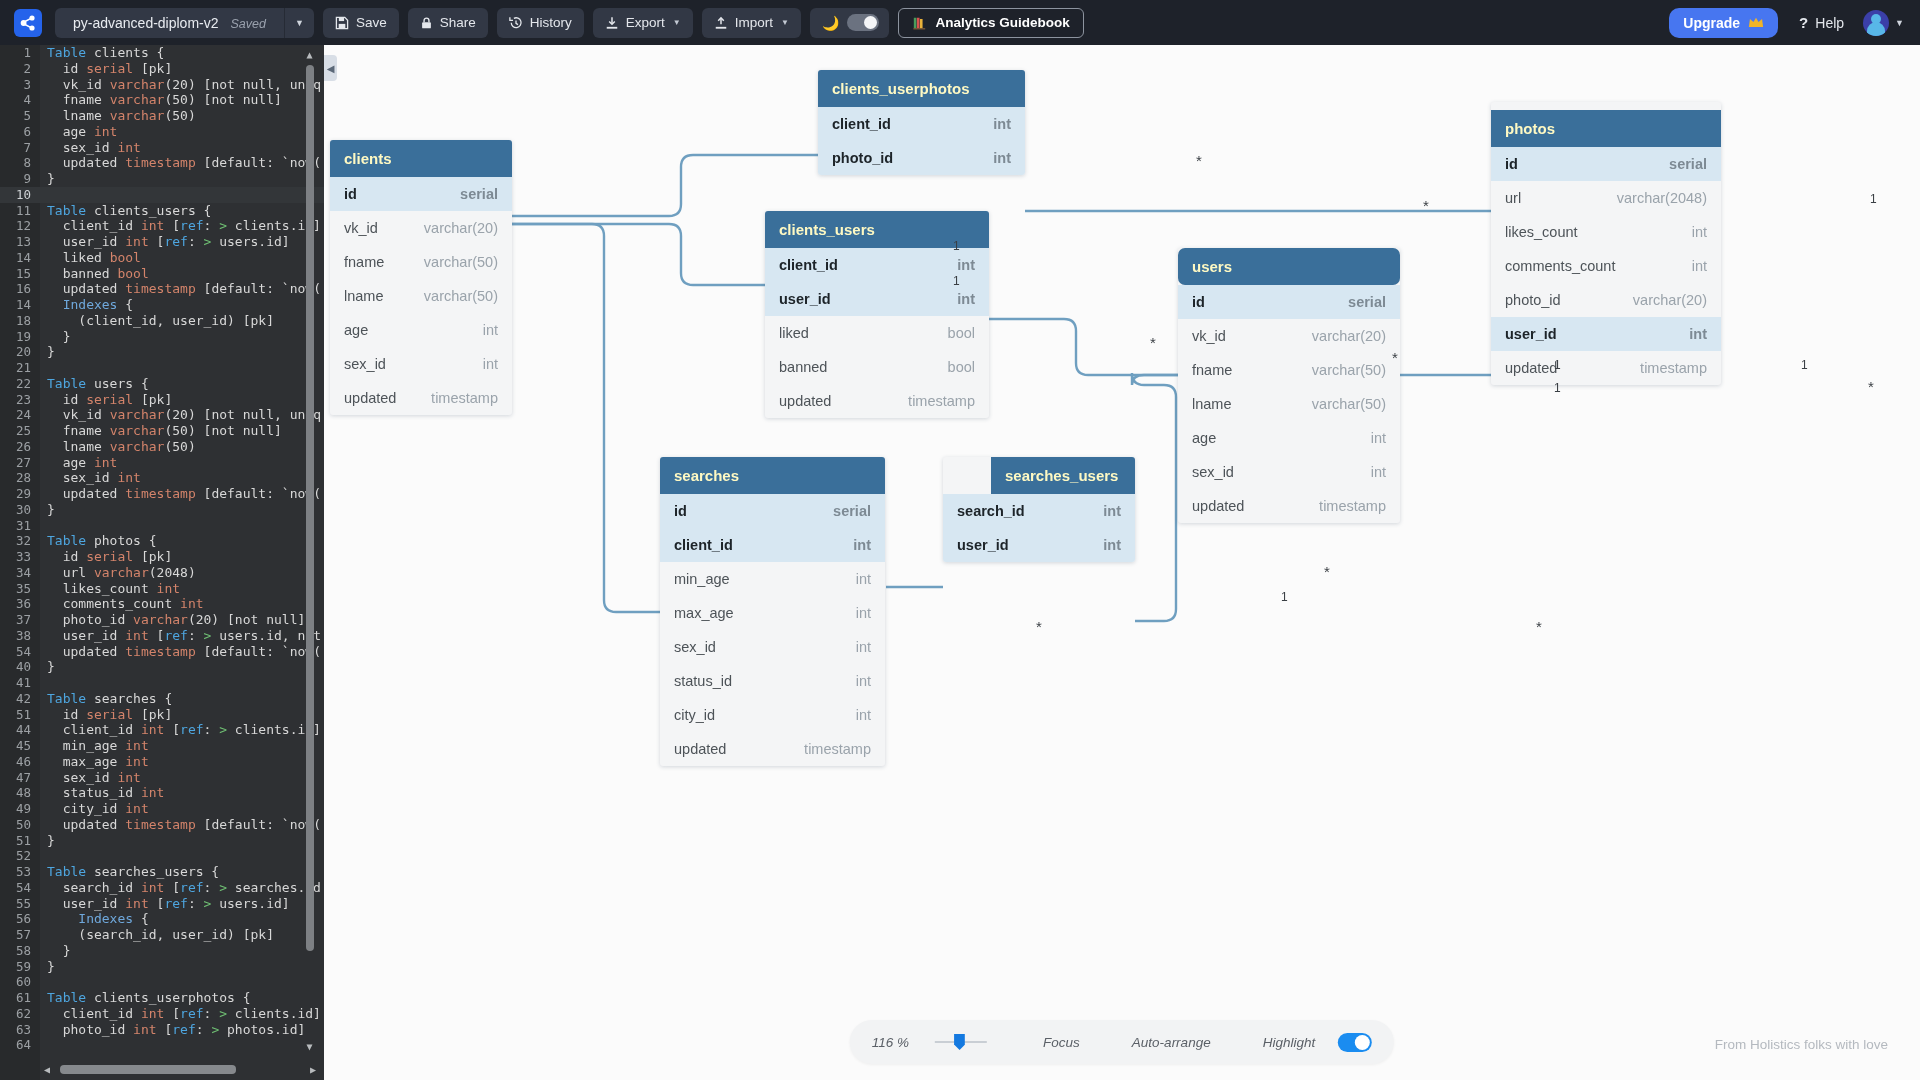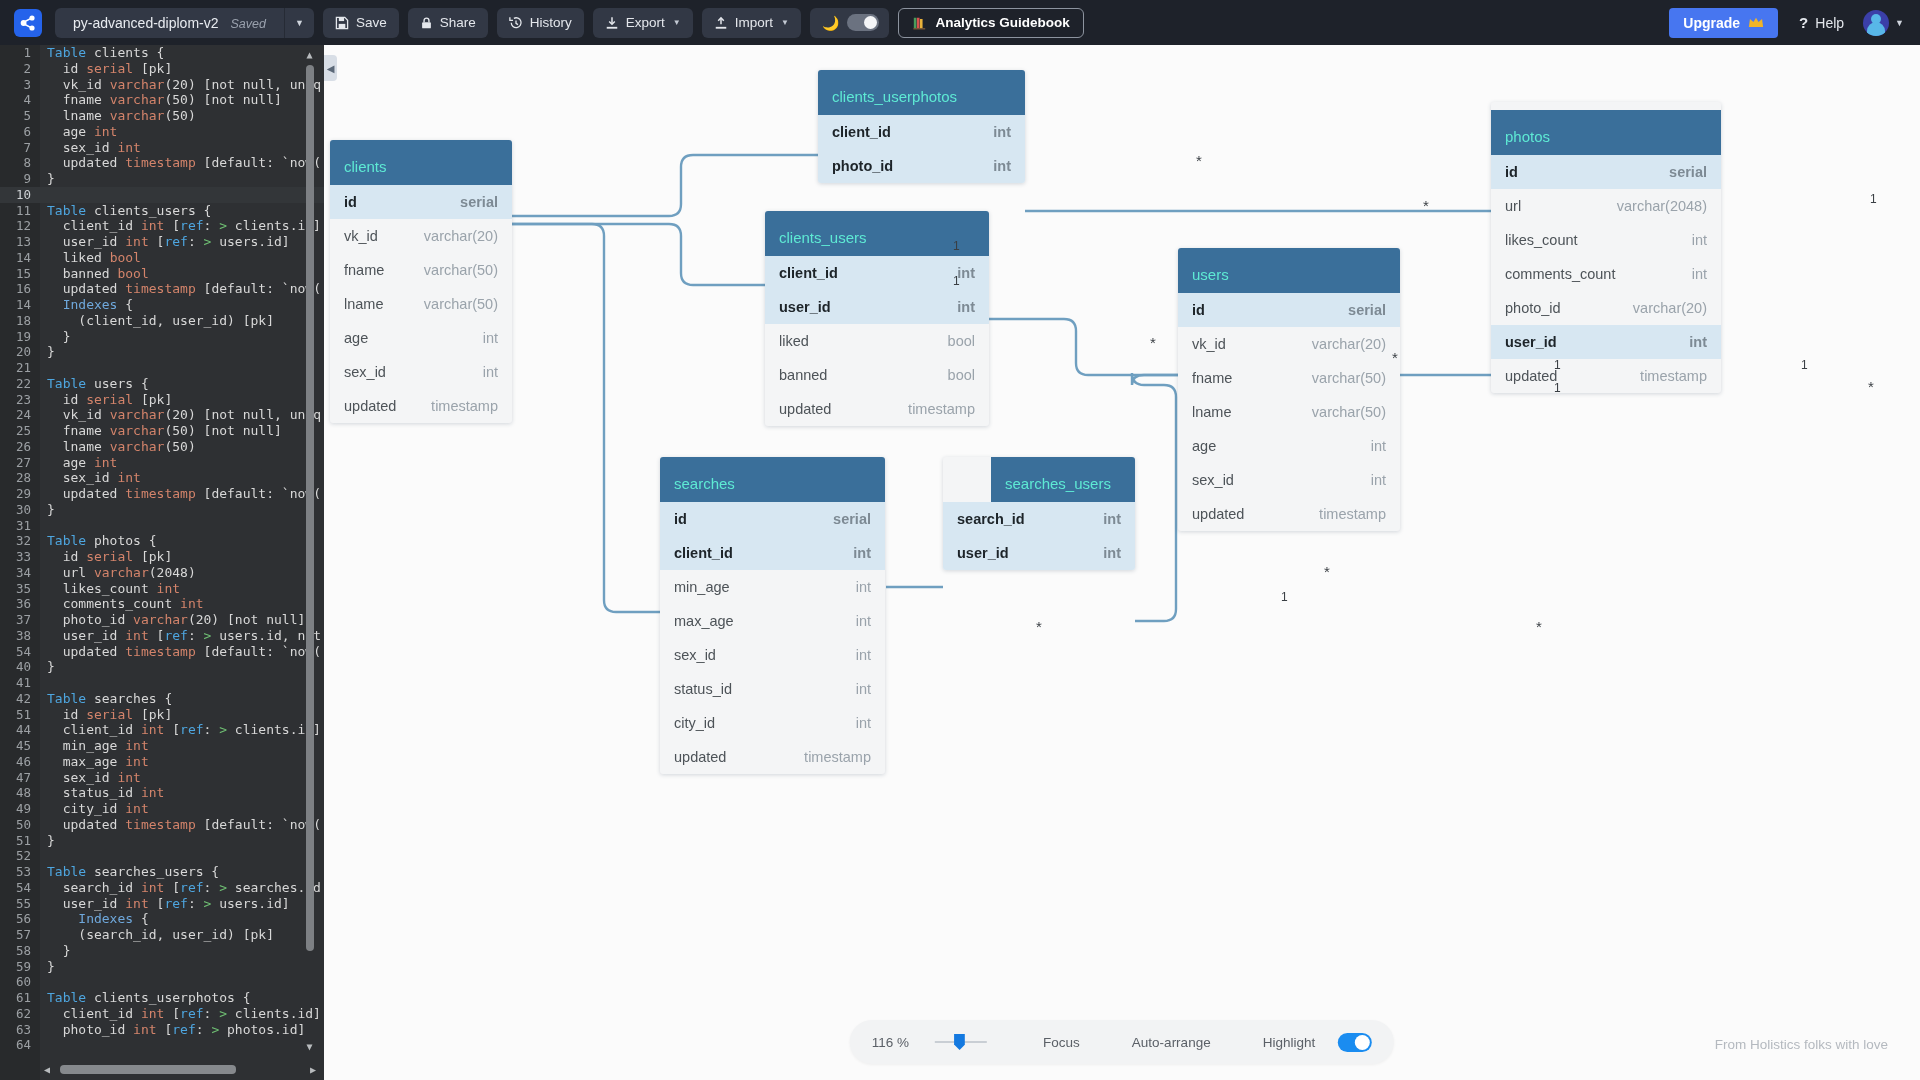--- a/index.html
+++ b/index.html
@@ -83,21 +83,21 @@
     border: 1px solid #8d949f; border-radius: 6px;
     color: #fff; font-size: 13.5px; font-weight: bold;
     background: transparent;
   }
 
   .spacer { flex: 1 1 auto; }
 
   .upgrade {
     display: flex; align-items: center; gap: 8px;
     height: 30px; padding: 0 14px;
-    background: #4776f0; border-radius: 4px;
+    background: #4776f0; border-radius: 10px;
     color: #fff; font-size: 14px; font-weight: bold;
   }
   .help {
     display: flex; align-items: center; gap: 7px;
     color: #e4e7ec; font-size: 14px;
     margin-left: 12px; margin-right: 10px;
   }
   .help .q { font-weight: bold; font-size: 15px; }
   .avatarwrap { display:flex; align-items:center; gap:6px; margin-right:2px;}
   .avatar {
@@ -204,23 +204,23 @@
   .tbl {
     position: absolute;
     border-radius: 3px;
     box-shadow: 0 1px 4px rgba(30,50,80,0.18);
     background: #f4f5f6;
     overflow: hidden;
     font-size: 14.5px;
   }
   .tbl .thead {
     background: #3a6f9a;
-    color: #5eead4;
-    font-weight: normal;
-    padding: 18px 14px 10px 14px;
+    color: #fef9c3;
+    font-weight: bold;
+    padding: 10px 14px 10px 14px;
     font-size: 15px;
   }
   .trow {
     display: flex; justify-content: space-between; align-items: center;
     padding: 0 14px;
     height: 34px;
     color: #4d5358;
   }
   .trow .cname { white-space: nowrap; }
   .trow .ctype { color: #9aa3ab; white-space: nowrap; }
@@ -241,20 +241,21 @@
     position: absolute;
     left: 50%; transform: translateX(-50%);
     bottom: 16px;
     height: 44px;
     background: #f2f3f4;
     border-radius: 22px;
     display: flex; align-items: center;
     gap: 12px;
     padding: 0 22px;
     box-shadow: 0 1px 3px rgba(0,0,0,0.05);
+    font-style: italic;
   }
   .zoomlvl { color: #5b6067; font-size: 13.5px; margin-right: 14px; }
   .zoomslider { width: 52px; height: 20px; position: relative; margin-right: 24px; }
   .zoomslider .strack {
     position: absolute; top: 9px; left: 0; width: 52px; height: 2px;
     background: #c9ced4;
   }
   .zoomslider .sknob {
     position: absolute; top: 2px; left: 19px;
     width: 11px; height: 16px;
@@ -577,21 +578,21 @@
         <div class="trow">
           <span class="cname">banned</span>
           <span class="ctype">bool</span>
         </div>
         <div class="trow">
           <span class="cname">updated</span>
           <span class="ctype">timestamp</span>
         </div>
       </div>
       <div class="tbl" style="left: 854px; top: 203px; width: 222px;">
-        <div class="thead" style="background: rgb(58, 111, 154);">users</div>
+        <div class="thead" style="background: rgb(58, 111, 154); border-radius: 7px;">users</div>
         <div class="trow hl">
           <span class="cname">id</span>
           <span class="ctype">serial</span>
         </div>
         <div class="trow">
           <span class="cname">vk_id</span>
           <span class="ctype">varchar(20)</span>
         </div>
         <div class="trow">
           <span class="cname">fname</span>

